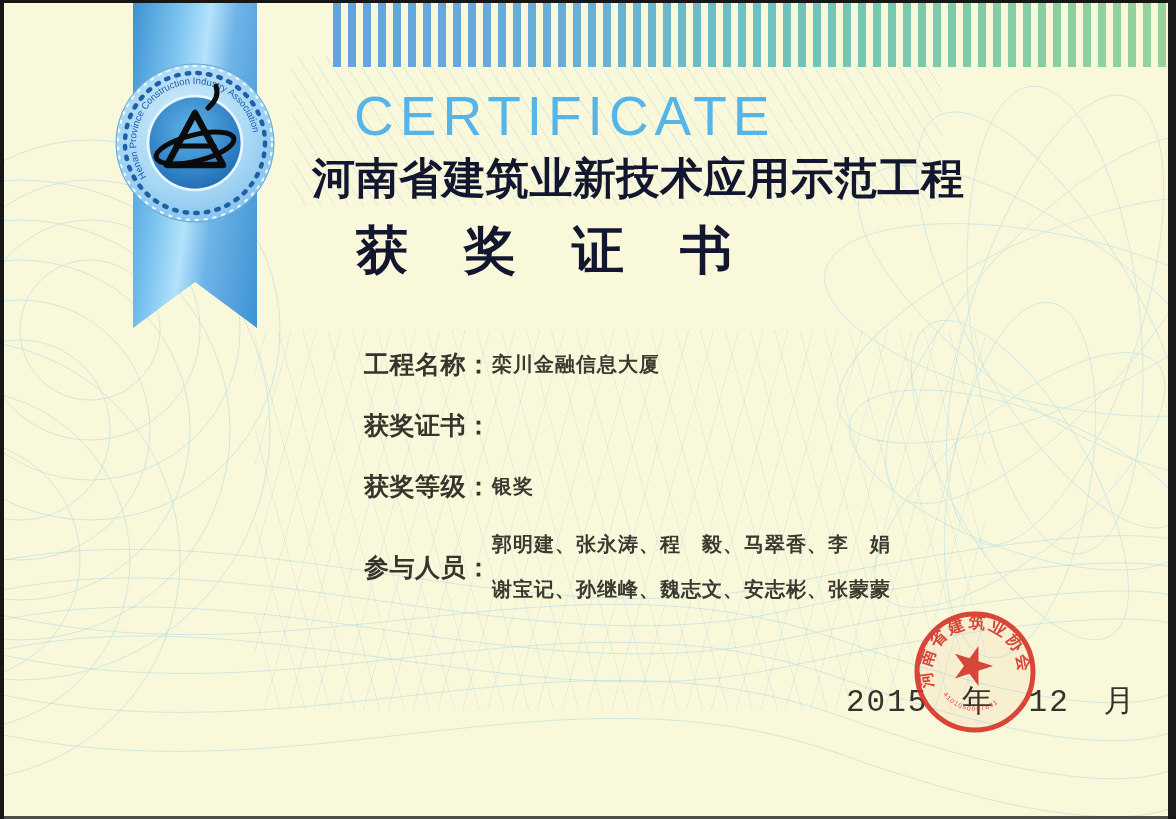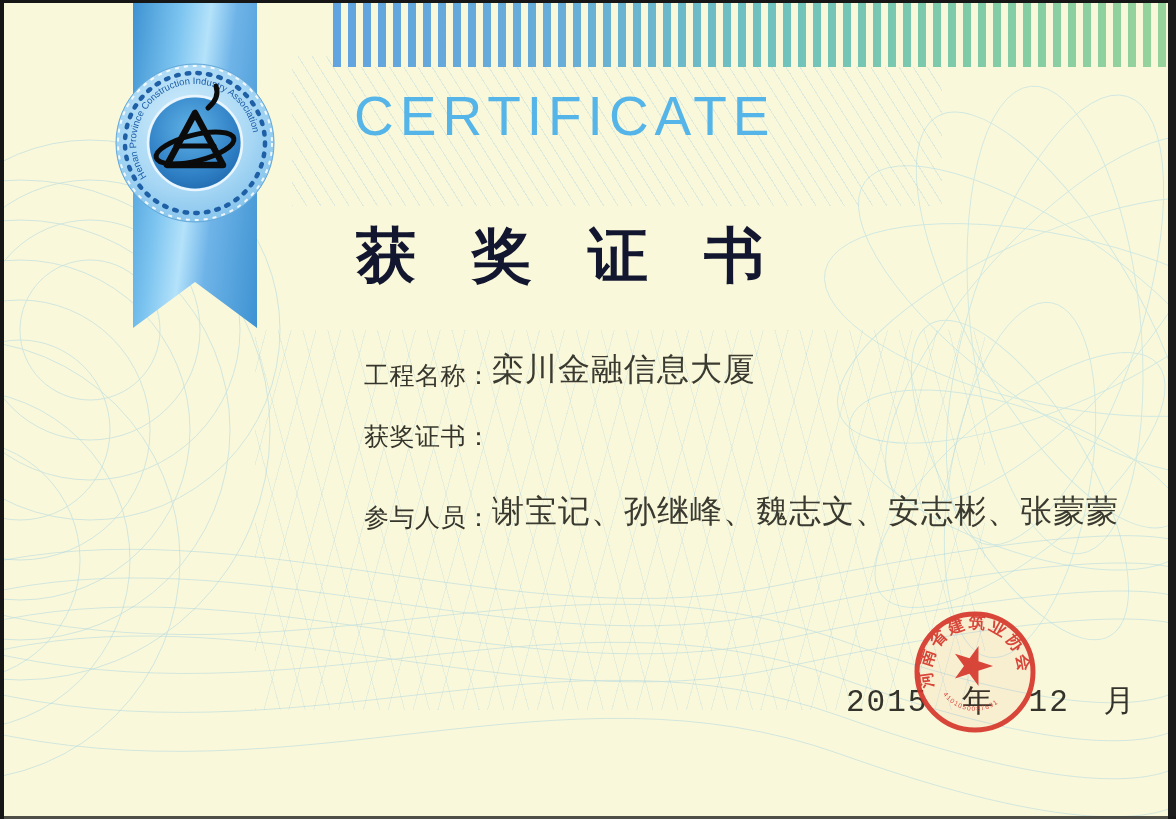--- a/index.html
+++ b/index.html
@@ -44,29 +44,29 @@
   .certificate-en{
     left:334px;top:84px;z-index:5;
     font-size:55px;letter-spacing:6px;color:#55B4E8;font-weight:400;margin-left:20px;
   }
   .program-title{
     left:312px;top:150px;z-index:5;
     font-size:43px;font-weight:bold;color:#12172F;letter-spacing:.5px;white-space:nowrap;
   }
   .award-title{
     left:356px;top:216px;z-index:5;
-    font-size:60px;font-weight:bold;color:#12172F;letter-spacing:56px;white-space:nowrap;text-align:center;
+    font-size:52px;font-weight:bold;color:#12172F;letter-spacing:56px;white-space:nowrap;text-align:center;
   }
   .fields{left:364px;top:348px;z-index:5;}
-  .field-row{display:flex;align-items:flex-end;margin-bottom:28px;}
+  .field-row{display:flex;align-items:center;margin-bottom:28px;font-weight:bold;}
   .flabel{
     flex:0 0 128px;font-size:25px;color:#35352C;letter-spacing:.5px;white-space:nowrap;
   }
-  .fvalue{font-size:32px;color:#3A3A30;letter-spacing:1px;white-space:nowrap;}
-  .fvalue .line2{margin-top:9px;}
+  .fvalue{font-size:20px;color:#3A3A30;letter-spacing:1px;white-space:nowrap;}
+  .fvalue .line2{margin-top:18px;}
   .issue-date{
     left:846px;top:680px;z-index:5;
     font-family:Liberation Mono, monospace;font-size:31px;color:#33332B;
     word-spacing:13px;letter-spacing:2px;white-space:nowrap;
   }
   .seal{left:890px;top:587px;z-index:6;}
 </style>
 </head>
 <body>
 
@@ -142,33 +142,39 @@
     <circle cx="85" cy="85" r="45.5" fill="url(#medInner)"></circle>
     <g stroke="#0B0B0B" fill="none" stroke-linecap="round" stroke-linejoin="round">
       <path d="M85,55 L57,107 L113,107 Z" stroke-width="6.5"></path>
       <line x1="66" y1="88" x2="104" y2="88" stroke-width="5"></line>
       <ellipse cx="85" cy="90" rx="40" ry="13" transform="rotate(-14 85 90)" stroke-width="5"></ellipse>
       <path d="M98,50 q12,-10 8,-22" stroke-width="5"></path>
     </g>
   </svg>
 
   <div class="layer certificate-en">CERTIFICATE</div>
+  <div class="layer program-title">河南省建筑业新技术应用示范工程</div>
   <div class="layer award-title">获奖证书</div>
 
   <div class="layer fields">
     <div class="field-row">
       <span class="flabel">工程名称：</span>
       <span class="fvalue">栾川金融信息大厦</span>
     </div>
     <div class="field-row">
       <span class="flabel">获奖证书：</span>
     </div>
     <div class="field-row">
+      <span class="flabel">获奖等级：</span>
+      <span class="fvalue">银奖</span>
+    </div>
+    <div class="field-row">
       <span class="flabel">参与人员：</span>
       <span class="fvalue">
+        <div>郭明建、张永涛、程　毅、马翠香、李　娟</div>
         <div class="line2">谢宝记、孙继峰、魏志文、安志彬、张蒙蒙</div>
       </span>
     </div>
   </div>
 
   <div class="layer issue-date">2015 年 12 月</div>
 
   <svg class="layer seal" width="170" height="170" viewBox="0 0 170 170">
     <g opacity="0.92">
       <circle cx="85" cy="85" r="58" fill="rgba(214,55,44,0.05)" stroke="#D6372C" stroke-width="5"></circle>

